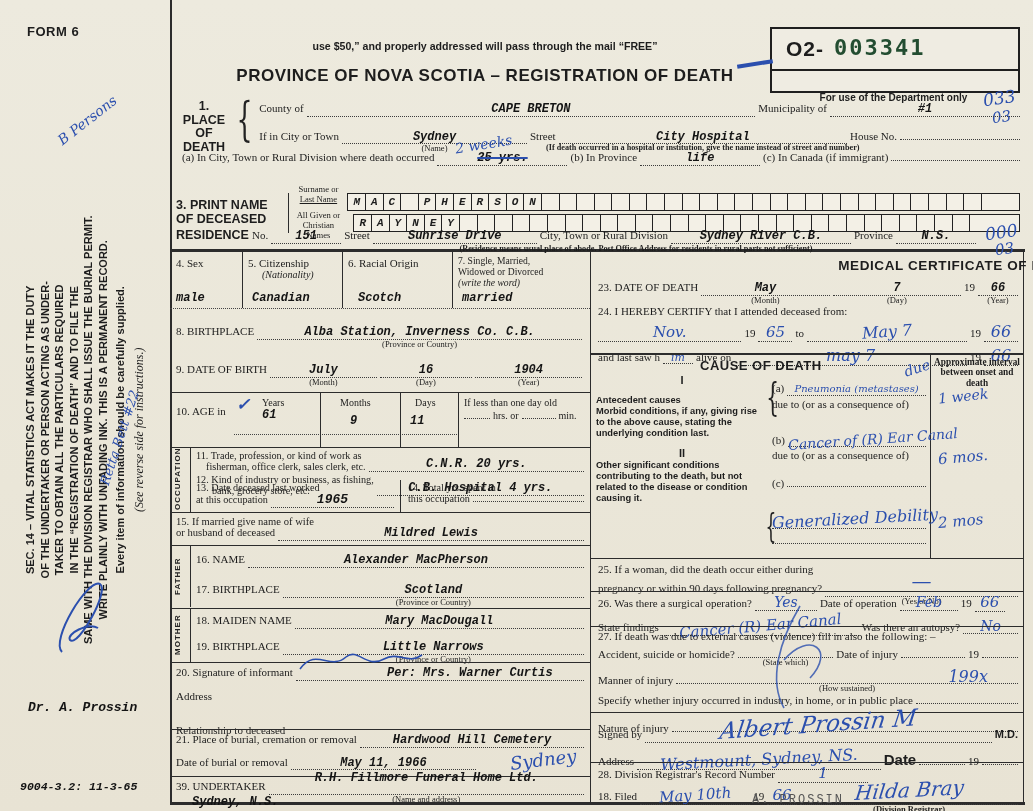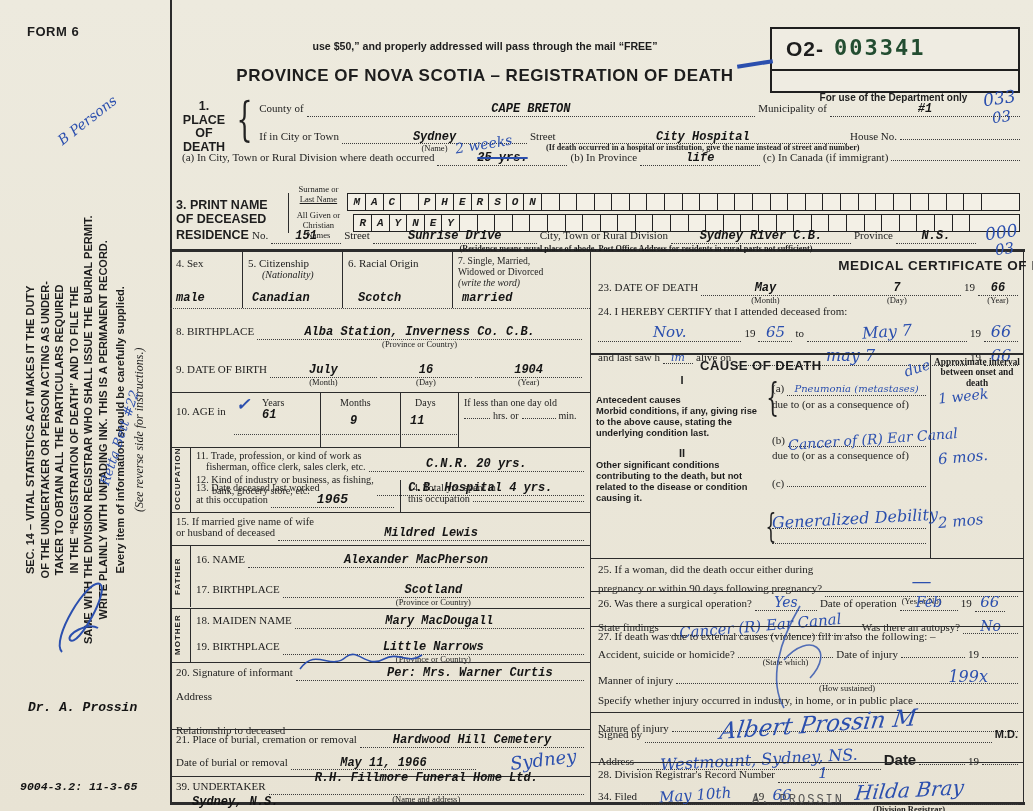--- a/index.html
+++ b/index.html
@@ -555,21 +555,21 @@
       <span class="fill" style="max-width:36px"></span>
     </div>
   </div>
   <div class="hl" style="left:590px;top:762px;width:434px"></div>
 
   <div class="abs row lbl" style="left:598px;top:766px;width:300px">
     <span>28. Division Registrar's Record Number</span>
     <span class="fill" style="max-width:90px"><span class="ink" style="font-size:15px">1</span></span>
   </div>
   <div class="abs row lbl" style="left:598px;top:783px;width:420px">
-    <span>34. Filed</span>
+    <span>18. Filed</span>
     <span class="fill" style="max-width:110px"><span class="ink" style="font-size:15px;transform:rotate(-4deg);display:inline-block">May 10th</span></span>
     <span>19</span>
     <span class="fill" style="max-width:30px"><span class="ink" style="font-size:15px">66</span></span>
     <span class="fill"><span class="ink" style="font-size:20px;transform:rotate(-3deg) skewX(-10deg);display:inline-block;position:relative;top:-3px">Hilda Bray</span>
       <span class="cap serif" style="font-weight:700">(Division Registrar)</span></span>
   </div>
   <div class="abs" style="left:752px;top:793px;font-family:'Liberation Mono',monospace;font-size:12px;letter-spacing:2px;color:#555">A. PROSSIN</div>
 
 </div>
 

